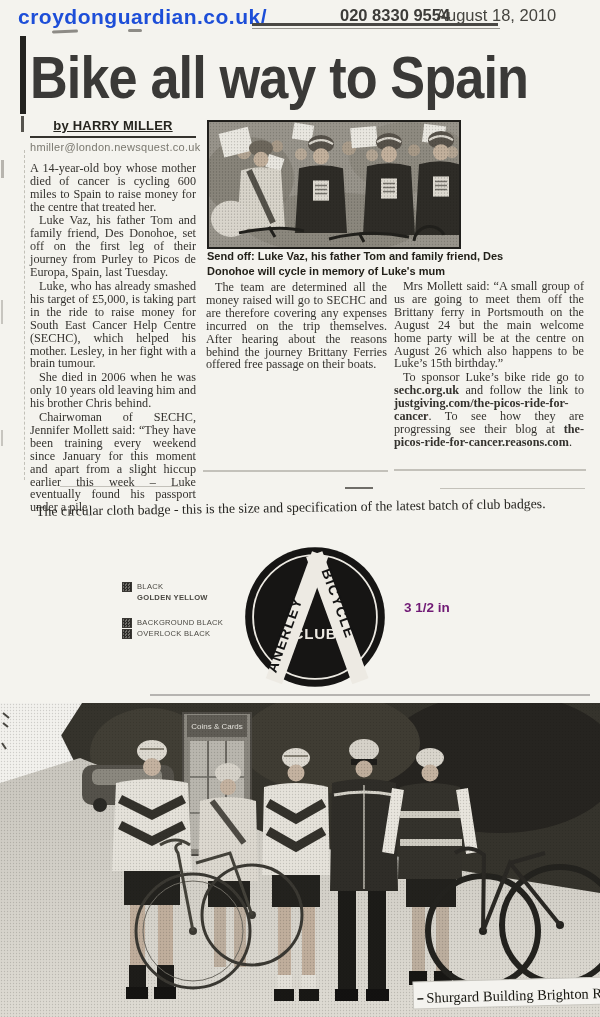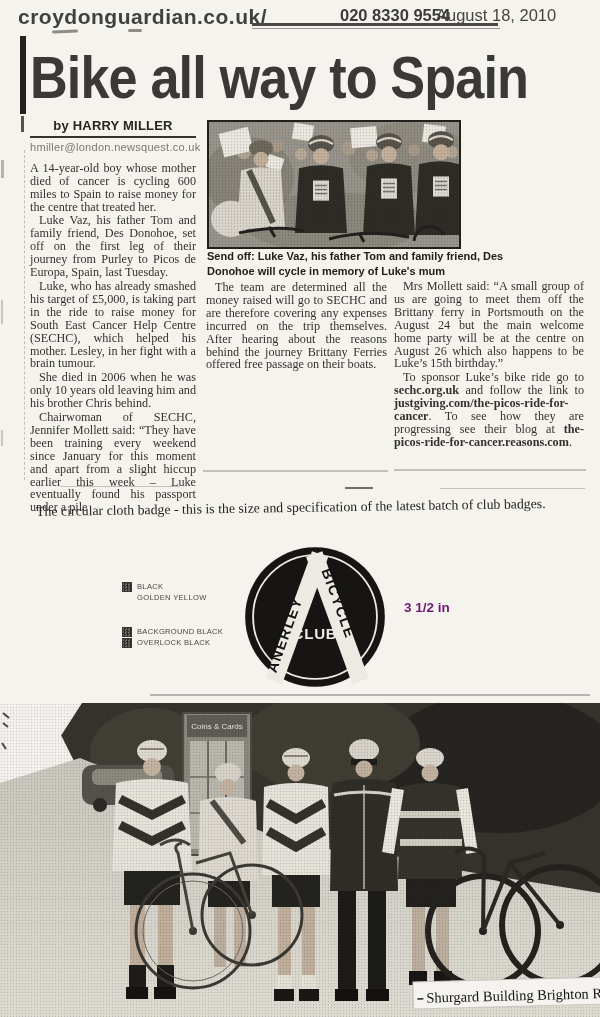--- a/index.html
+++ b/index.html
@@ -1,21 +1,21 @@
 <!DOCTYPE html>
 <html><head>
 <meta charset="utf-8">
 <style>
   html,body{margin:0;padding:0;background:#e9e8e4;}
   #page{position:relative;width:600px;height:1017px;background:#f4f3ee;overflow:hidden;
         font-family:"Liberation Serif",serif;color:#2f2d2a;}
   .abs{position:absolute;}
   
   .site{left:18px;top:5px;font-family:"Liberation Sans",sans-serif;font-weight:bold;
-        font-size:21px;letter-spacing:.5px;color:#404040;}
+        font-size:21px;letter-spacing:.5px;color:#1d4ed8;}
   .phone{left:340px;top:6px;font-family:"Liberation Sans",sans-serif;font-size:16.5px;
          font-weight:bold;color:#3d3c39;}
   .mdate{left:436px;top:6px;font-family:"Liberation Sans",sans-serif;font-size:16.5px;
          color:#45443f;}
   .mast-rule{left:252px;top:23px;width:246px;height:3px;background:#4a4844;}
   .mast-rule2{left:252px;top:28px;width:248px;height:1px;background:#96948e;}
   .scuff{background:#8d8b86;border-radius:2px;}
   
   .head-bar{left:20px;top:36px;width:6px;height:78px;background:#23221f;}
   .head-bar2{left:21px;top:116px;width:3px;height:16px;background:#55534e;}
@@ -24,38 +24,38 @@
             letter-spacing:-1px;transform:scaleX(.87);transform-origin:left top;white-space:nowrap;}
   
   .col{font-size:12.2px;line-height:12.9px;text-align:justify;color:#34322e;}
   #col1{left:30px;top:118px;width:166px;}
   #col2{left:206px;top:281px;width:181px;}
   #col3{left:394px;top:280px;width:190px;}
   .para{margin:0 0 1px 0;}
   .para.ind{text-indent:9px;}
   .b{font-weight:bold;}
   .byline-head{font-family:"Liberation Sans",sans-serif;font-weight:bold;font-size:13px;
-               text-align:center;color:#26251f;margin:2px 0 3px 0;letter-spacing:.2px;}
+               text-align:center;color:#26251f;margin:2px 0 3px 0;letter-spacing:.2px;text-decoration:underline;}
   .byline-rule{height:2px;background:#35332e;margin:0 0 3px 0;}
   .byline-mail{font-family:Liberation Sans, sans-serif;font-size:11px;text-align:right;
                color:#7a786f;letter-spacing:.3px;margin-bottom:8px;}
   
   #photo1{left:207px;top:120px;width:250px;height:125px;border:2px solid #201f1c;background:#98948b;}
   #photo1 svg{display:block;width:100%;height:100%;}
   #caption{left:207px;top:249px;width:320px;font-family:"Liberation Sans",sans-serif;
            font-weight:bold;font-size:11px;line-height:15px;color:#222019;}
   
   .artifact{background:#9a9890;opacity:.55;}
   
   #badge-intro{left:36px;top:504px;width:545px;font-size:13.8px;color:#262521;
                transform:rotate(-.9deg);transform-origin:left top;}
   #legend{left:122px;top:581px;font-family:"Liberation Sans",sans-serif;font-size:7.6px;
           color:#4a4842;letter-spacing:.3px;}
   .legend-row{display:flex;align-items:center;height:11px;}
-  .legend-row:nth-child(2){margin-bottom:23px;}
+  .legend-row:nth-child(2){margin-bottom:14px;font-weight:bold;}
   .legend-swatch{width:8px;height:8px;margin-right:5px;background:
      repeating-conic-gradient(#2c2b28 0 25%,#6f6d68 0 50%) 0 0/3px 3px;border:1px solid #3a3834;}
   .legend-row.no-swatch .legend-swatch{visibility:hidden;}
   #badge-svg{left:243px;top:545px;width:144px;height:144px;}
   #size-label{left:404px;top:600px;font-family:"Liberation Sans",sans-serif;font-weight:bold;
               font-size:13.5px;color:#701a75;}
   
   #photo2{left:0px;top:703px;width:600px;height:314px;}
   #photo2 svg{display:block;width:100%;height:100%;}
 </style>

